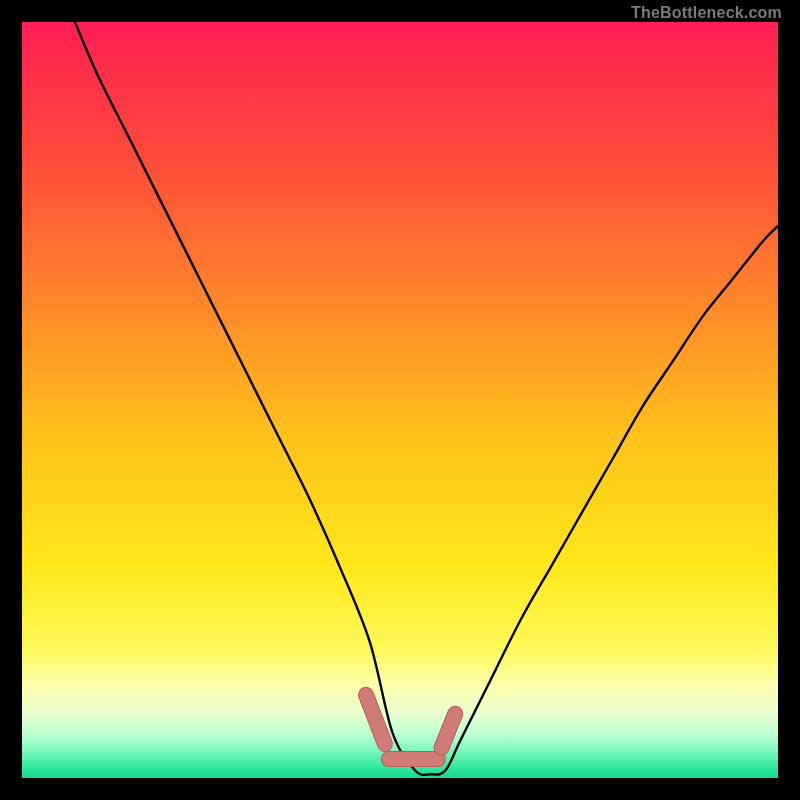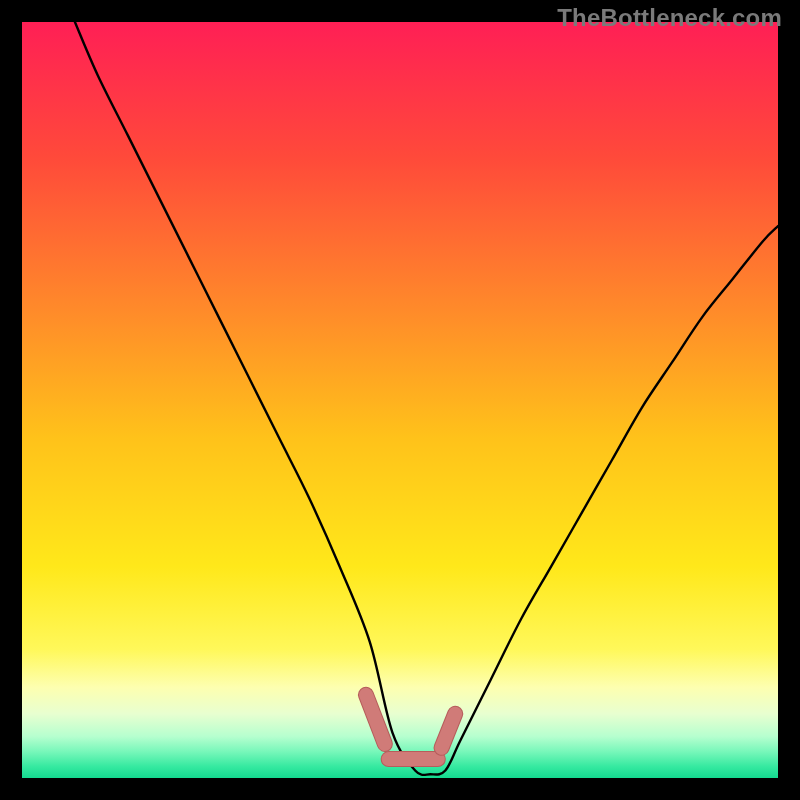--- a/index.html
+++ b/index.html
@@ -38,21 +38,21 @@
     left: 0;
     top: 0;
     width: 756px;
     height: 756px;
   }
   .watermark {
     position: absolute;
     top: 4px;
     right: 18px;
     font-family: Arial, Helvetica, sans-serif;
-    font-size: 24px;
+    font-size: 16px;
     font-weight: 600;
     color: #7a7a7a;
     letter-spacing: 0.2px;
   }
 </style>
 </head>
 <body>
 
 <div class="frame">
 

